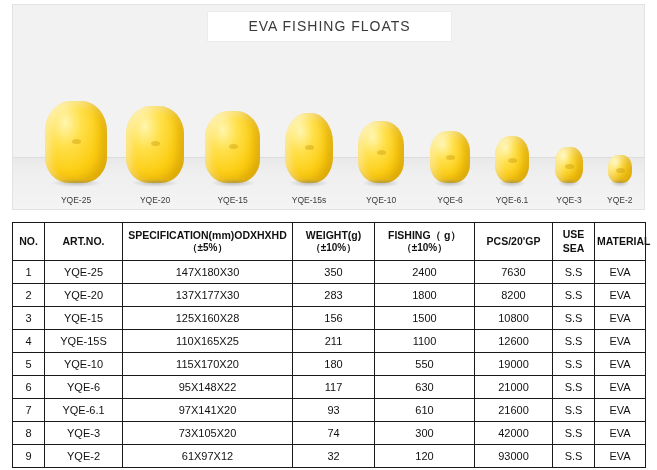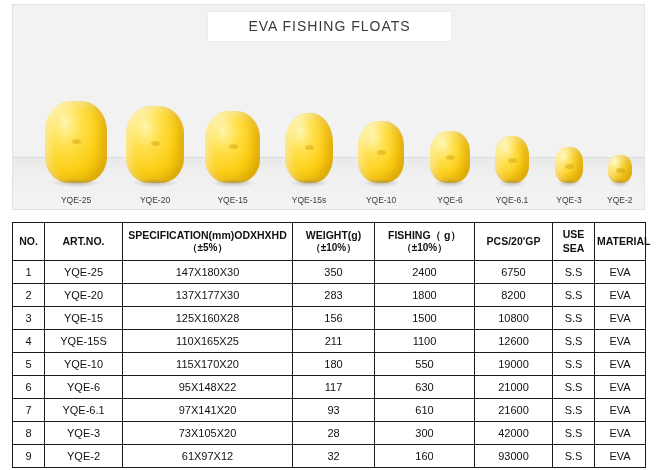--- a/index.html
+++ b/index.html
@@ -254,21 +254,21 @@
           </th>
         </tr>
       </thead>
       <tbody id="spec-body">
           <tr>
             <td>1</td>
             <td>YQE-25</td>
             <td>147X180X30</td>
             <td>350</td>
             <td>2400</td>
-            <td>6750</td>
+            <td>7630</td>
             <td>S.S</td>
             <td>EVA</td>
           </tr>
           <tr>
             <td>2</td>
             <td>YQE-20</td>
             <td>137X177X30</td>
             <td>283</td>
             <td>1800</td>
             <td>8200</td>
@@ -322,32 +322,32 @@
             <td>93</td>
             <td>610</td>
             <td>21600</td>
             <td>S.S</td>
             <td>EVA</td>
           </tr>
           <tr>
             <td>8</td>
             <td>YQE-3</td>
             <td>73X105X20</td>
-            <td>28</td>
+            <td>74</td>
             <td>300</td>
             <td>42000</td>
             <td>S.S</td>
             <td>EVA</td>
           </tr>
           <tr>
             <td>9</td>
             <td>YQE-2</td>
             <td>61X97X12</td>
             <td>32</td>
-            <td>160</td>
+            <td>120</td>
             <td>93000</td>
             <td>S.S</td>
             <td>EVA</td>
           </tr>
         </tbody>
     </table>
   </div>
 
 </div>
 

